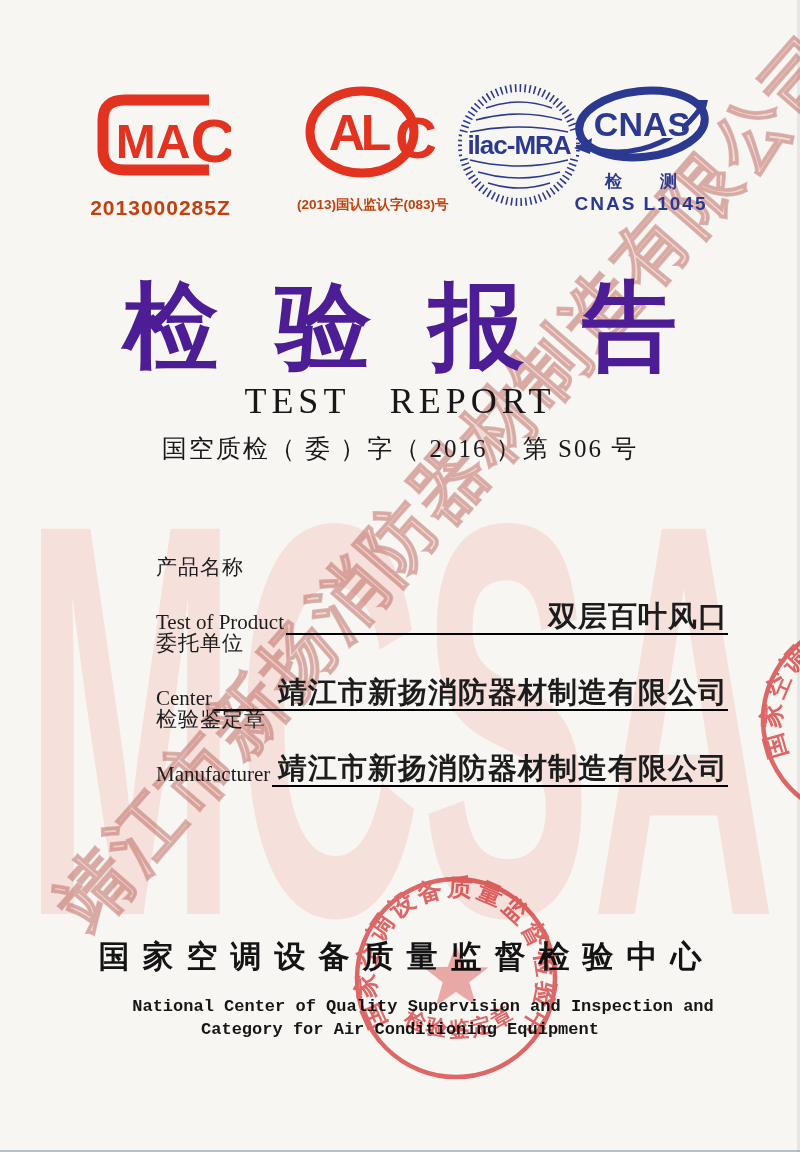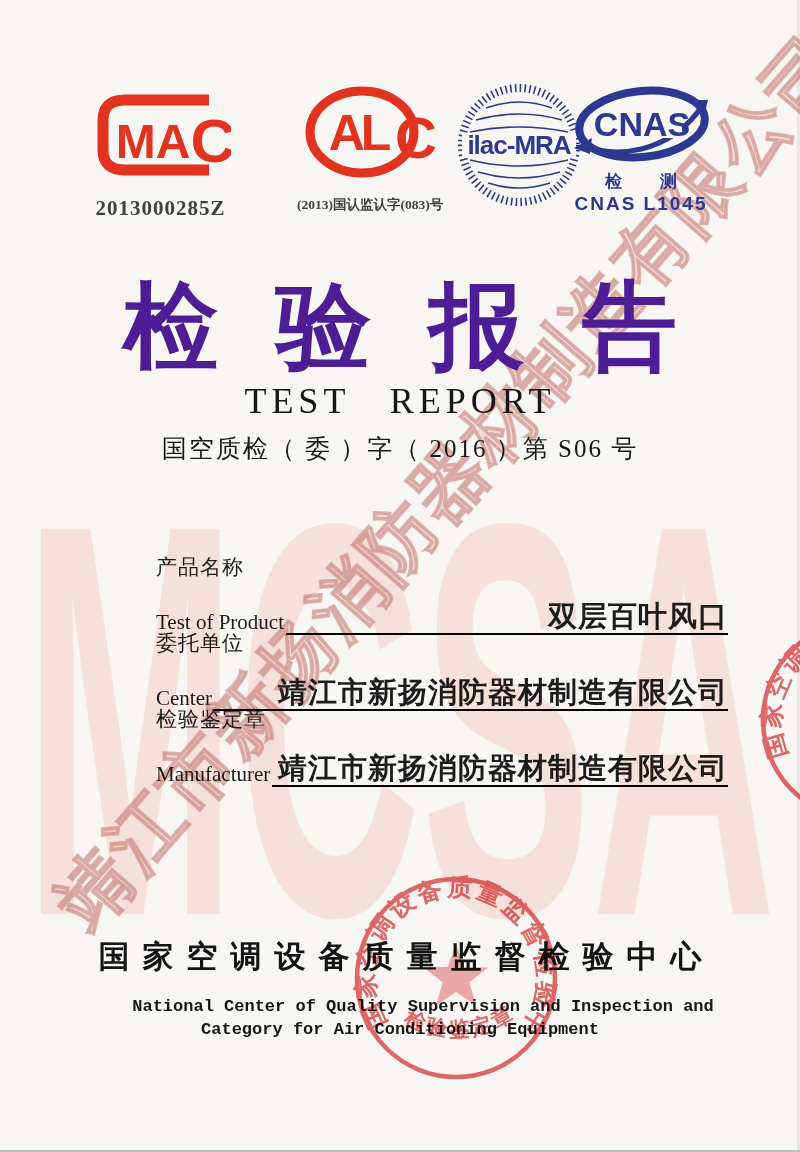--- a/index.html
+++ b/index.html
@@ -21,21 +21,21 @@
     -webkit-text-stroke:1.5px rgba(193,116,108,.48);
     transform:rotate(-49deg);transform-origin:0 0;
   }
 
   
   .logo{position:absolute;z-index:3;text-align:center;}
   .logo-cma{left:88px;top:90px;width:145px;}
   .logo-al{left:272px;top:84px;width:145px;margin-left:25px;}
   .logo-ilac{left:452px;top:82px;width:134px;}
   .logo-cnas{left:570px;top:86px;width:142px;}
-  .logo-caption{font-family:Liberation Serif, serif;color:#404040;font-weight:700;}
+  .logo-caption{font-family:Liberation Sans, sans-serif;color:#c2410c;font-weight:700;}
   .cma-num{font-size:21px;letter-spacing:1px;margin-top:4px;}
   .al-cap{font-size:13.5px;margin-top:8px;white-space:nowrap;}
   .cnas-cn{color:#2b3990;font-weight:700;font-size:17px;letter-spacing:14px;padding-left:14px;margin-top:2px;font-family:Liberation Mono, monospace;}
   .cnas-code{color:#2b3990;font-weight:700;font-size:19px;letter-spacing:2px;font-family:"Liberation Sans",sans-serif;text-align:center;}
 
   
   .title-cn{
     position:absolute;z-index:3;top:264px;left:0;width:100%;text-align:center;
     font-family:"Liberation Sans","DejaVu Sans",sans-serif;
     font-size:95px;font-weight:900;letter-spacing:58px;padding-left:58px;box-sizing:border-box;

